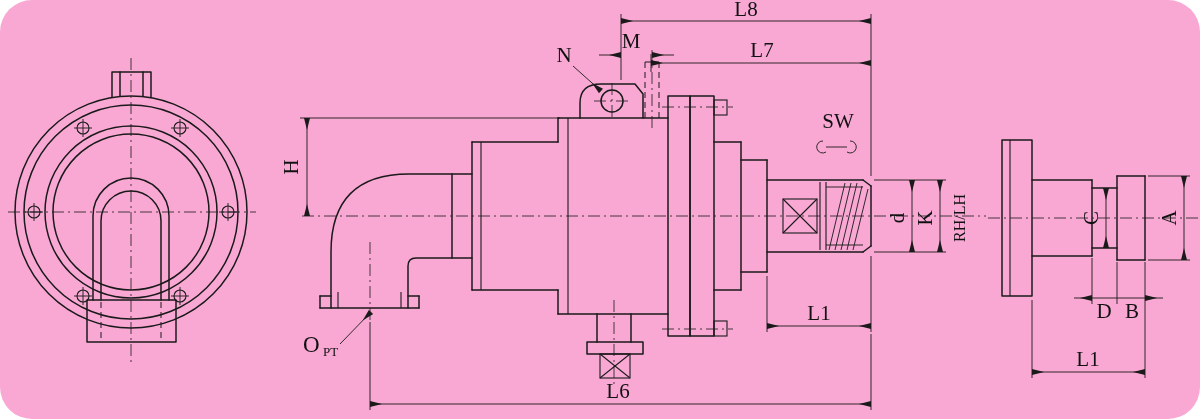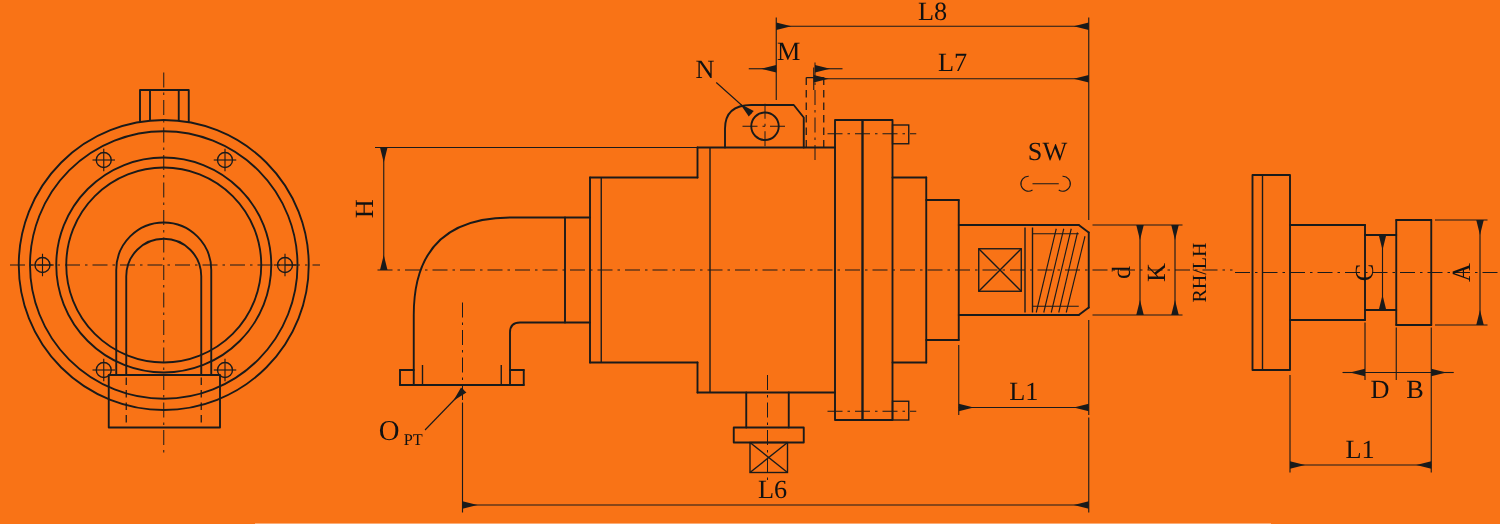--- a/index.html
+++ b/index.html
@@ -1,16 +1,16 @@
 <!DOCTYPE html>
 <html><head>
 <meta charset="utf-8">
 <style>
   html,body{margin:0;padding:0;background:#ffffff;}
-  .stage{width:1200px;height:419px;position:relative;background:#f97316;overflow:hidden;}
+  .stage{width:1200px;height:419px;position:relative;background:#f9a8d4;overflow:hidden;border-radius:32px;}
   svg{display:block;}
   .outline{fill:none;stroke:#1a1a1a;stroke-width:1.5;stroke-linejoin:round;stroke-linecap:round;}
   .med{fill:none;stroke:#1a1a1a;stroke-width:1.1;}
   .thin{fill:none;stroke:#1a1a1a;stroke-width:0.9;}
   .cl{fill:none;stroke:#1a1a1a;stroke-width:0.8;stroke-dasharray:12 4 2 4;}
   .hid{fill:none;stroke:#1a1a1a;stroke-width:1;stroke-dasharray:6 4;}
   .dim{fill:none;stroke:#1a1a1a;stroke-width:0.9;}
   .lbl{font-family:"Liberation Serif",serif;font-size:21px;fill:#111;text-anchor:middle;}
   .lbl-big{font-family:"Liberation Serif",serif;font-size:23px;fill:#111;text-anchor:start;}
   .lbl-sub{font-family:"Liberation Serif",serif;font-size:13px;fill:#111;text-anchor:start;}

